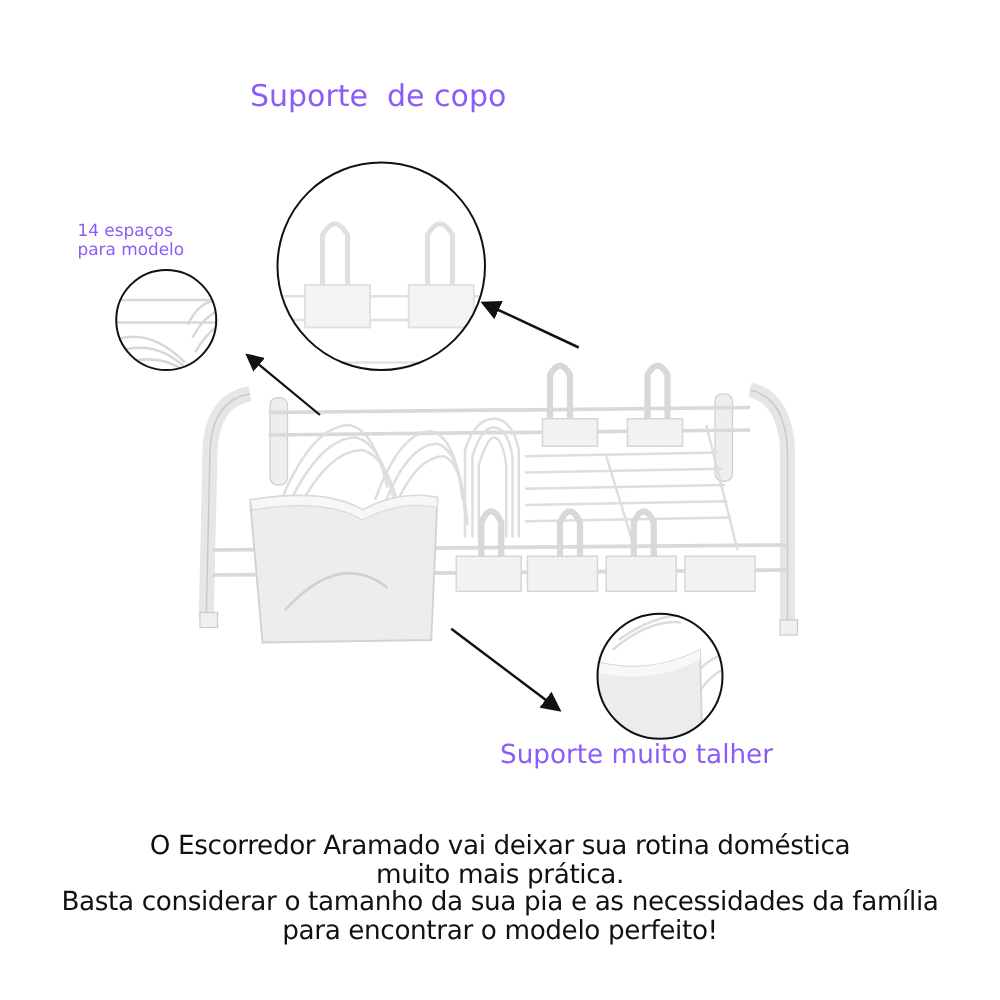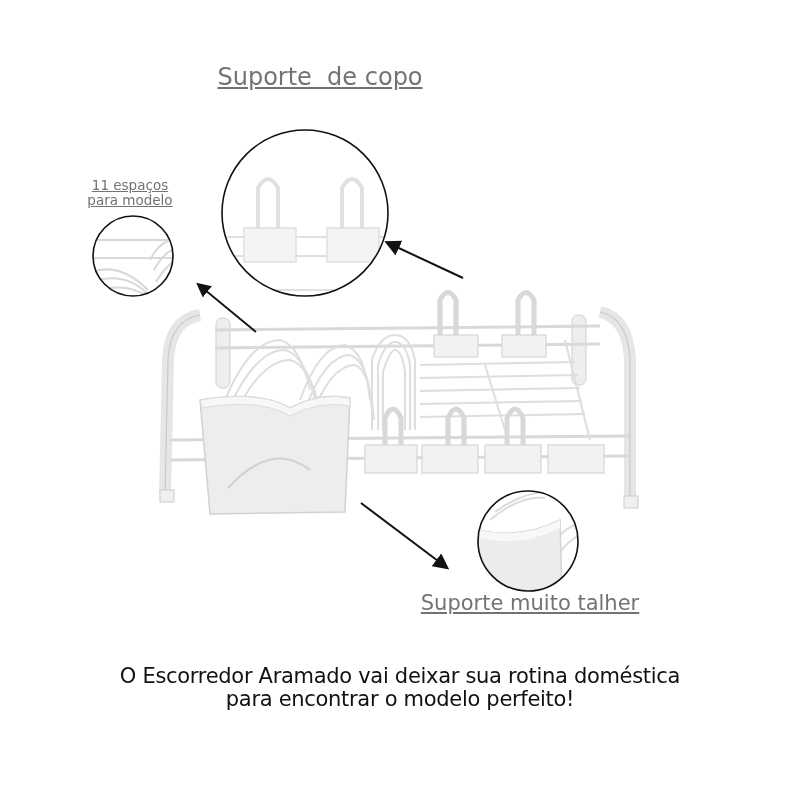--- a/index.html
+++ b/index.html
@@ -1,18 +1,18 @@
 <!DOCTYPE html>
 <html><head>
 <meta charset="utf-8">
 <style>
   html, body { margin: 0; padding: 0; background: #ffffff; }
   body { width: 800px; height: 800px; position: relative; overflow: hidden;
          font-family: "DejaVu Sans", sans-serif; color: #111111; }
-  .label { position: absolute; text-align: center; color: #737373; line-height: 1.12; text-decoration: underline; }
+  .label { position: absolute; text-align: left; color: #8b5cf6; line-height: 1.12; }
   .label-cup { left: 200px; top: 64px; width: 240px; font-size: 24px; font-weight: normal; }
   .label-cup span { display: block; }
   .label-plates { left: 62px; top: 178px; width: 136px; font-size: 13.5px; }
   .label-plates span { display: block; }
   .label-cutlery { left: 400px; top: 592px; width: 260px; font-size: 21px; }
   .footer { position: absolute; left: 0; top: 665px; width: 800px; text-align: center;
             font-size: 21px; line-height: 1.08; letter-spacing: -0.3px; }
   .footer span { display: block; }
   svg { position: absolute; left: 0; top: 0; }
 </style>
@@ -144,22 +144,24 @@
   <line x1="463" y1="278" x2="388" y2="243" stroke="#111" stroke-width="2" marker-end="url(#ah)"></line>
   <line x1="256" y1="332" x2="199" y2="285" stroke="#111" stroke-width="1.8" marker-end="url(#ah)"></line>
   <line x1="361" y1="503" x2="446" y2="567" stroke="#111" stroke-width="2" marker-end="url(#ah)"></line>
 </svg>
 
 <div class="label label-cup">
   <span style="white-space:pre">Suporte  de copo</span>
 </div>
 
 <div class="label label-plates">
-  <span>11 espaços</span>
+  <span>14 espaços</span>
   <span>para modelo</span>
 </div>
 
 <div class="label label-cutlery">Suporte muito talher</div>
 
 <div class="footer">
   <span>O Escorredor Aramado vai deixar sua rotina doméstica</span>
+  <span>muito mais prática.</span>
+  <span>Basta considerar o tamanho da sua pia e as necessidades da família</span>
   <span>para encontrar o modelo perfeito!</span>
 </div>
 
 </body></html>

